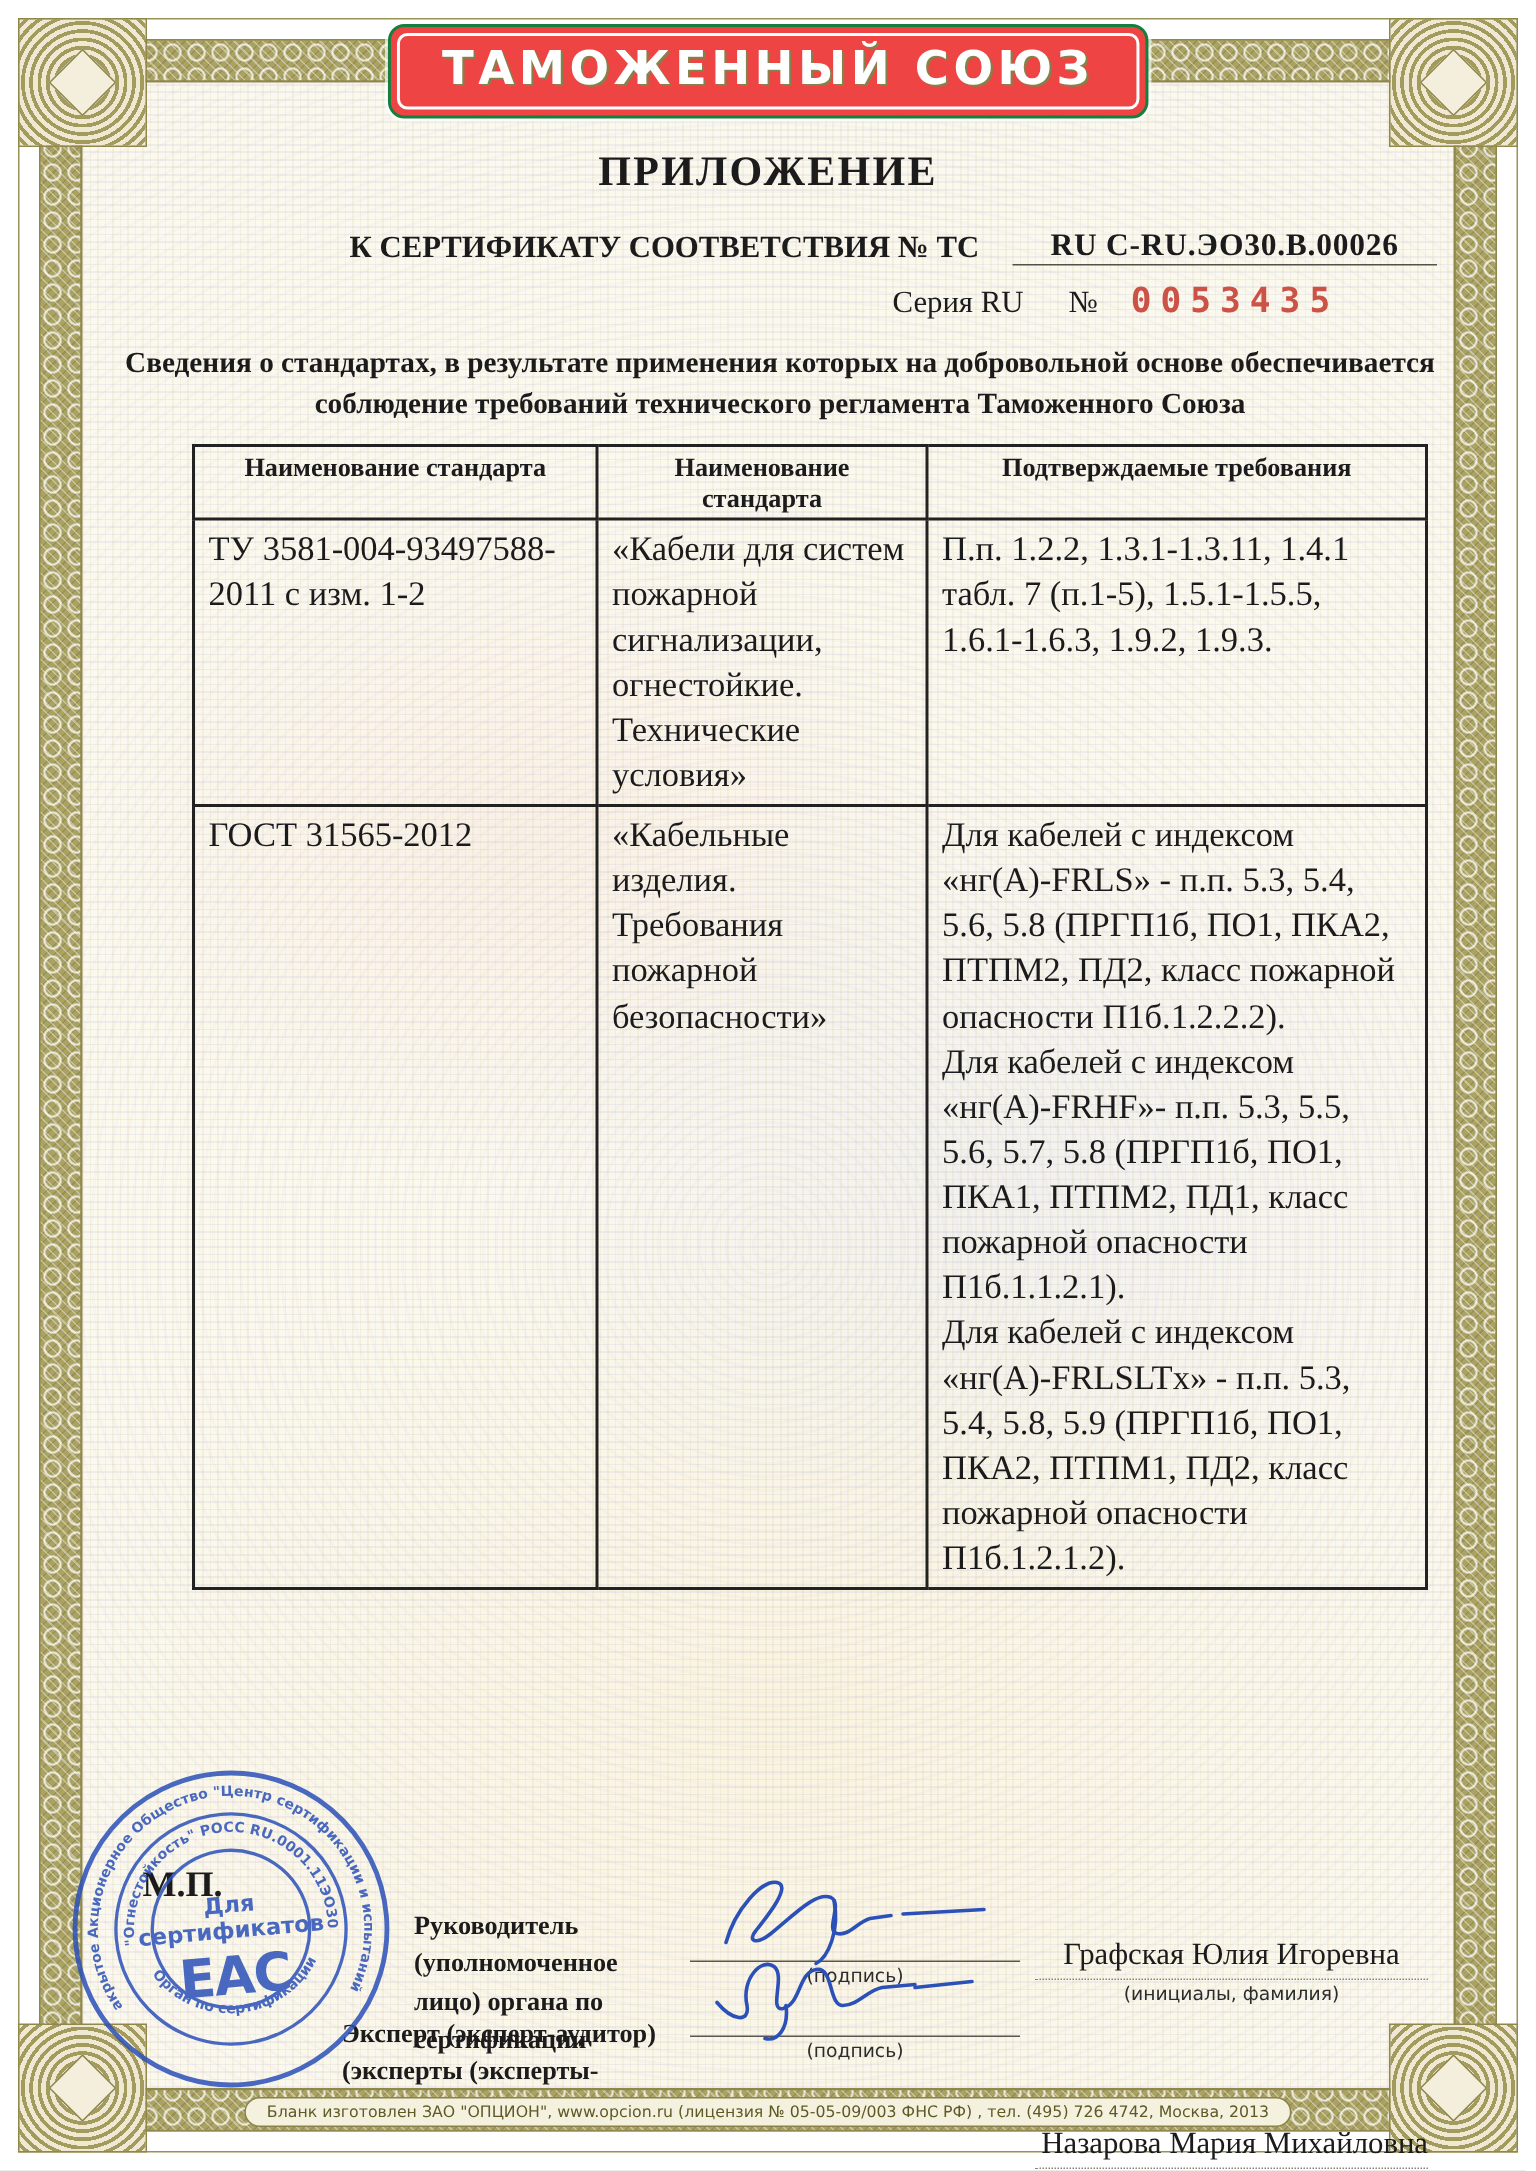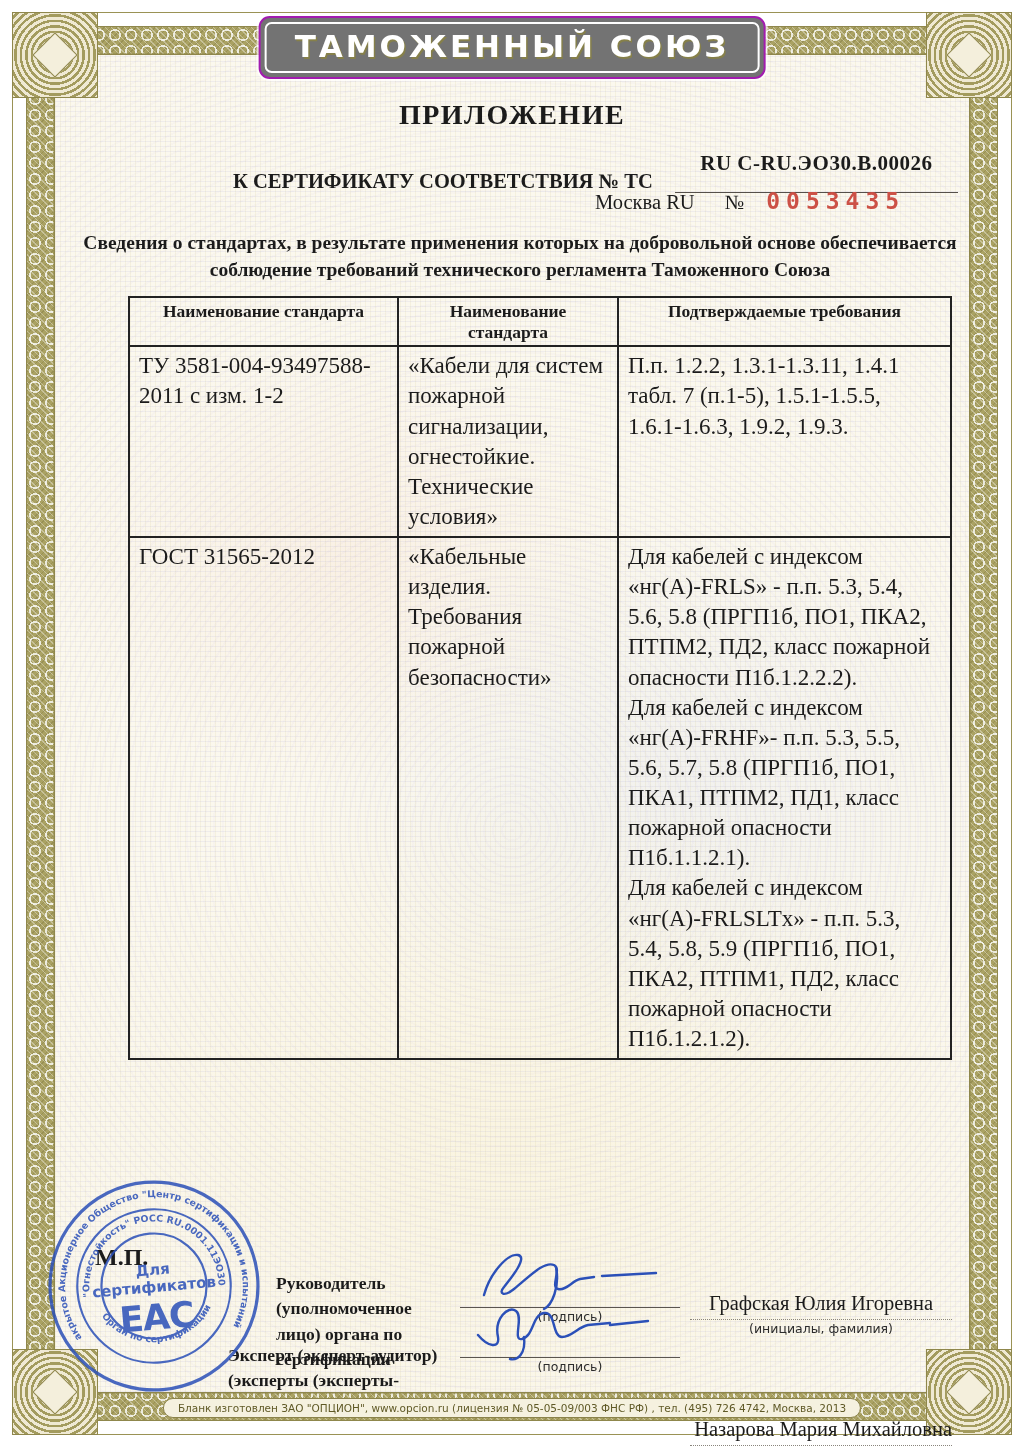--- a/index.html
+++ b/index.html
@@ -26,32 +26,32 @@
     box-shadow:0 0 0 1.5px #8f874c;}
   .corner{position:absolute;width:84px;height:84px;
     background:repeating-radial-gradient(circle at 50% 50%, #a39b5e 0 2.5px, #efe9d3 2.5px 5.5px);
     border:1.5px solid #8f874c;}
   .corner::after{content:"";position:absolute;inset:26px;background:#f4efdc;border:1.5px solid #8f874c;transform:rotate(45deg);}
   .corner.tl{top:12px;left:12px;} .corner.tr{top:12px;right:12px;}
   .corner.bl{bottom:12px;left:12px;} .corner.br{bottom:12px;right:12px;}
 
   
   .banner{position:absolute;top:16px;left:50%;transform:translateX(-50%);z-index:6;
-    background:#737373;border:2px solid #a21caf;border-radius:11px;padding:4px;
+    background:#ef4444;border:2px solid #15803d;border-radius:11px;padding:4px;
     box-shadow:0 0 0 2px rgba(255,255,255,.65);}
   .banner-in{border:2.5px solid #ffffff;border-radius:7px;padding:4px 28px 7px;}
   .banner-title{font-family:"DejaVu Sans",sans-serif;font-weight:bold;font-size:31px;color:#ffffff;
     letter-spacing:3px;text-shadow:1.5px 1.5px 0 #86804a;white-space:nowrap;}
 
   
   .appx-title{position:absolute;top:99px;left:0;right:0;text-align:center;
     font-weight:bold;font-size:28px;letter-spacing:1.5px;}
   .cert-line{position:absolute;top:151px;left:233px;right:66px;display:flex;align-items:flex-end;gap:22px;
     font-weight:bold;font-size:20.5px;white-space:nowrap;}
-  .cert-num-wrap{flex:1;text-align:center;border-bottom:1.5px solid #55504a;padding-bottom:16px;
+  .cert-num-wrap{flex:1;text-align:center;border-bottom:1.5px solid #55504a;padding-bottom:0;
     font-size:21px;letter-spacing:.5px;}
   .series-line{position:absolute;top:188px;left:595px;display:flex;align-items:baseline;font-size:20.5px;}
   .numero-sign{margin-left:30px;}
   .serial{margin-left:22px;font-family:"DejaVu Sans Mono",monospace;font-weight:bold;font-size:23px;
     letter-spacing:6px;color:#cc5146;}
 
   .intro{position:absolute;top:229px;left:72px;right:56px;text-align:center;
     font-weight:bold;font-size:19.5px;line-height:1.4;}
 
   
@@ -106,21 +106,21 @@
   </div>
 
   <div class="appx-title">ПРИЛОЖЕНИЕ</div>
 
   <div class="cert-line">
     <span>К СЕРТИФИКАТУ СООТВЕТСТВИЯ № ТС</span>
     <span class="cert-num-wrap">RU C-RU.ЭО30.В.00026</span>
   </div>
 
   <div class="series-line">
-    <span>Москва RU</span>
+    <span>Серия RU</span>
     <span class="numero-sign">№</span>
     <span class="serial">0053435</span>
   </div>
 
   <div class="intro">Сведения о стандартах, в результате применения которых на добровольной основе обеспечивается соблюдение требований технического регламента Таможенного Союза</div>
 
   <table class="standards">
     <colgroup>
         <col class="c1">
         <col class="c2">

